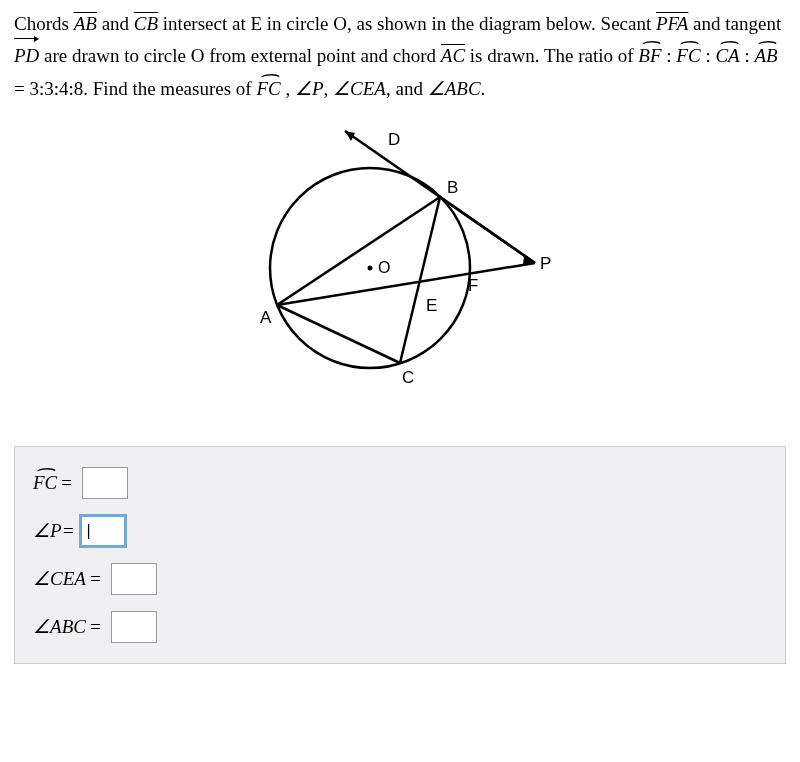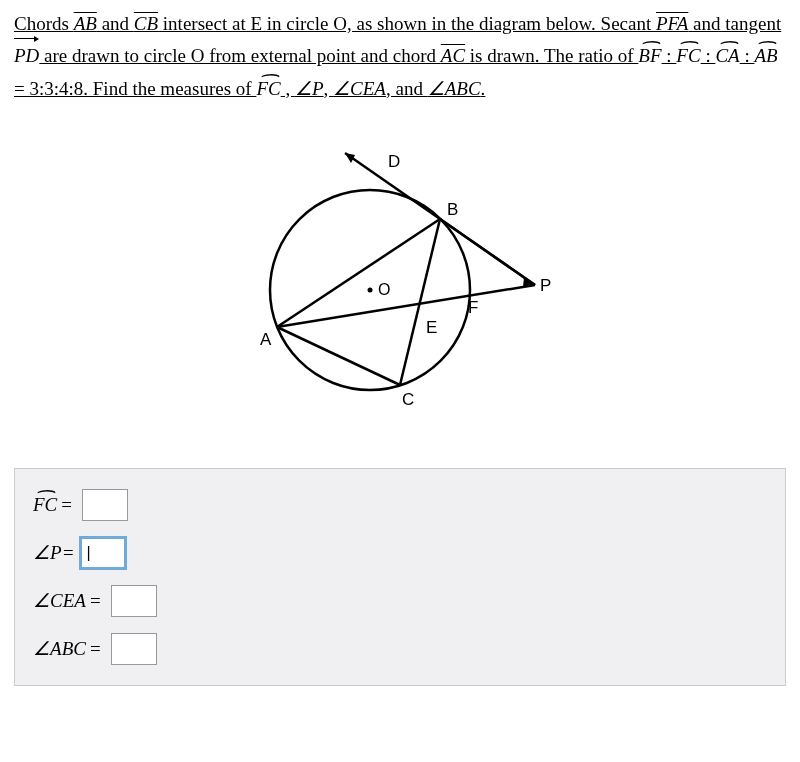--- a/index.html
+++ b/index.html
@@ -10,22 +10,21 @@
     body {
       font-family: Georgia, 'Times New Roman', serif;
       font-size: 19px;
       color: #000;
       background: #fff;
       padding: 8px 14px;
       width: 800px;
     }
     .problem-text {
       line-height: 1.7;
-      margin-bottom: 40px;
-      text-decoration: underline;
+      margin-bottom: 18px;
     }
     .overline {
       text-decoration: overline;
       text-decoration-thickness: 1.2px;
     }
     .arrow-over {
       position: relative;
       display: inline-block;
     }
     .arrow-over::before {

